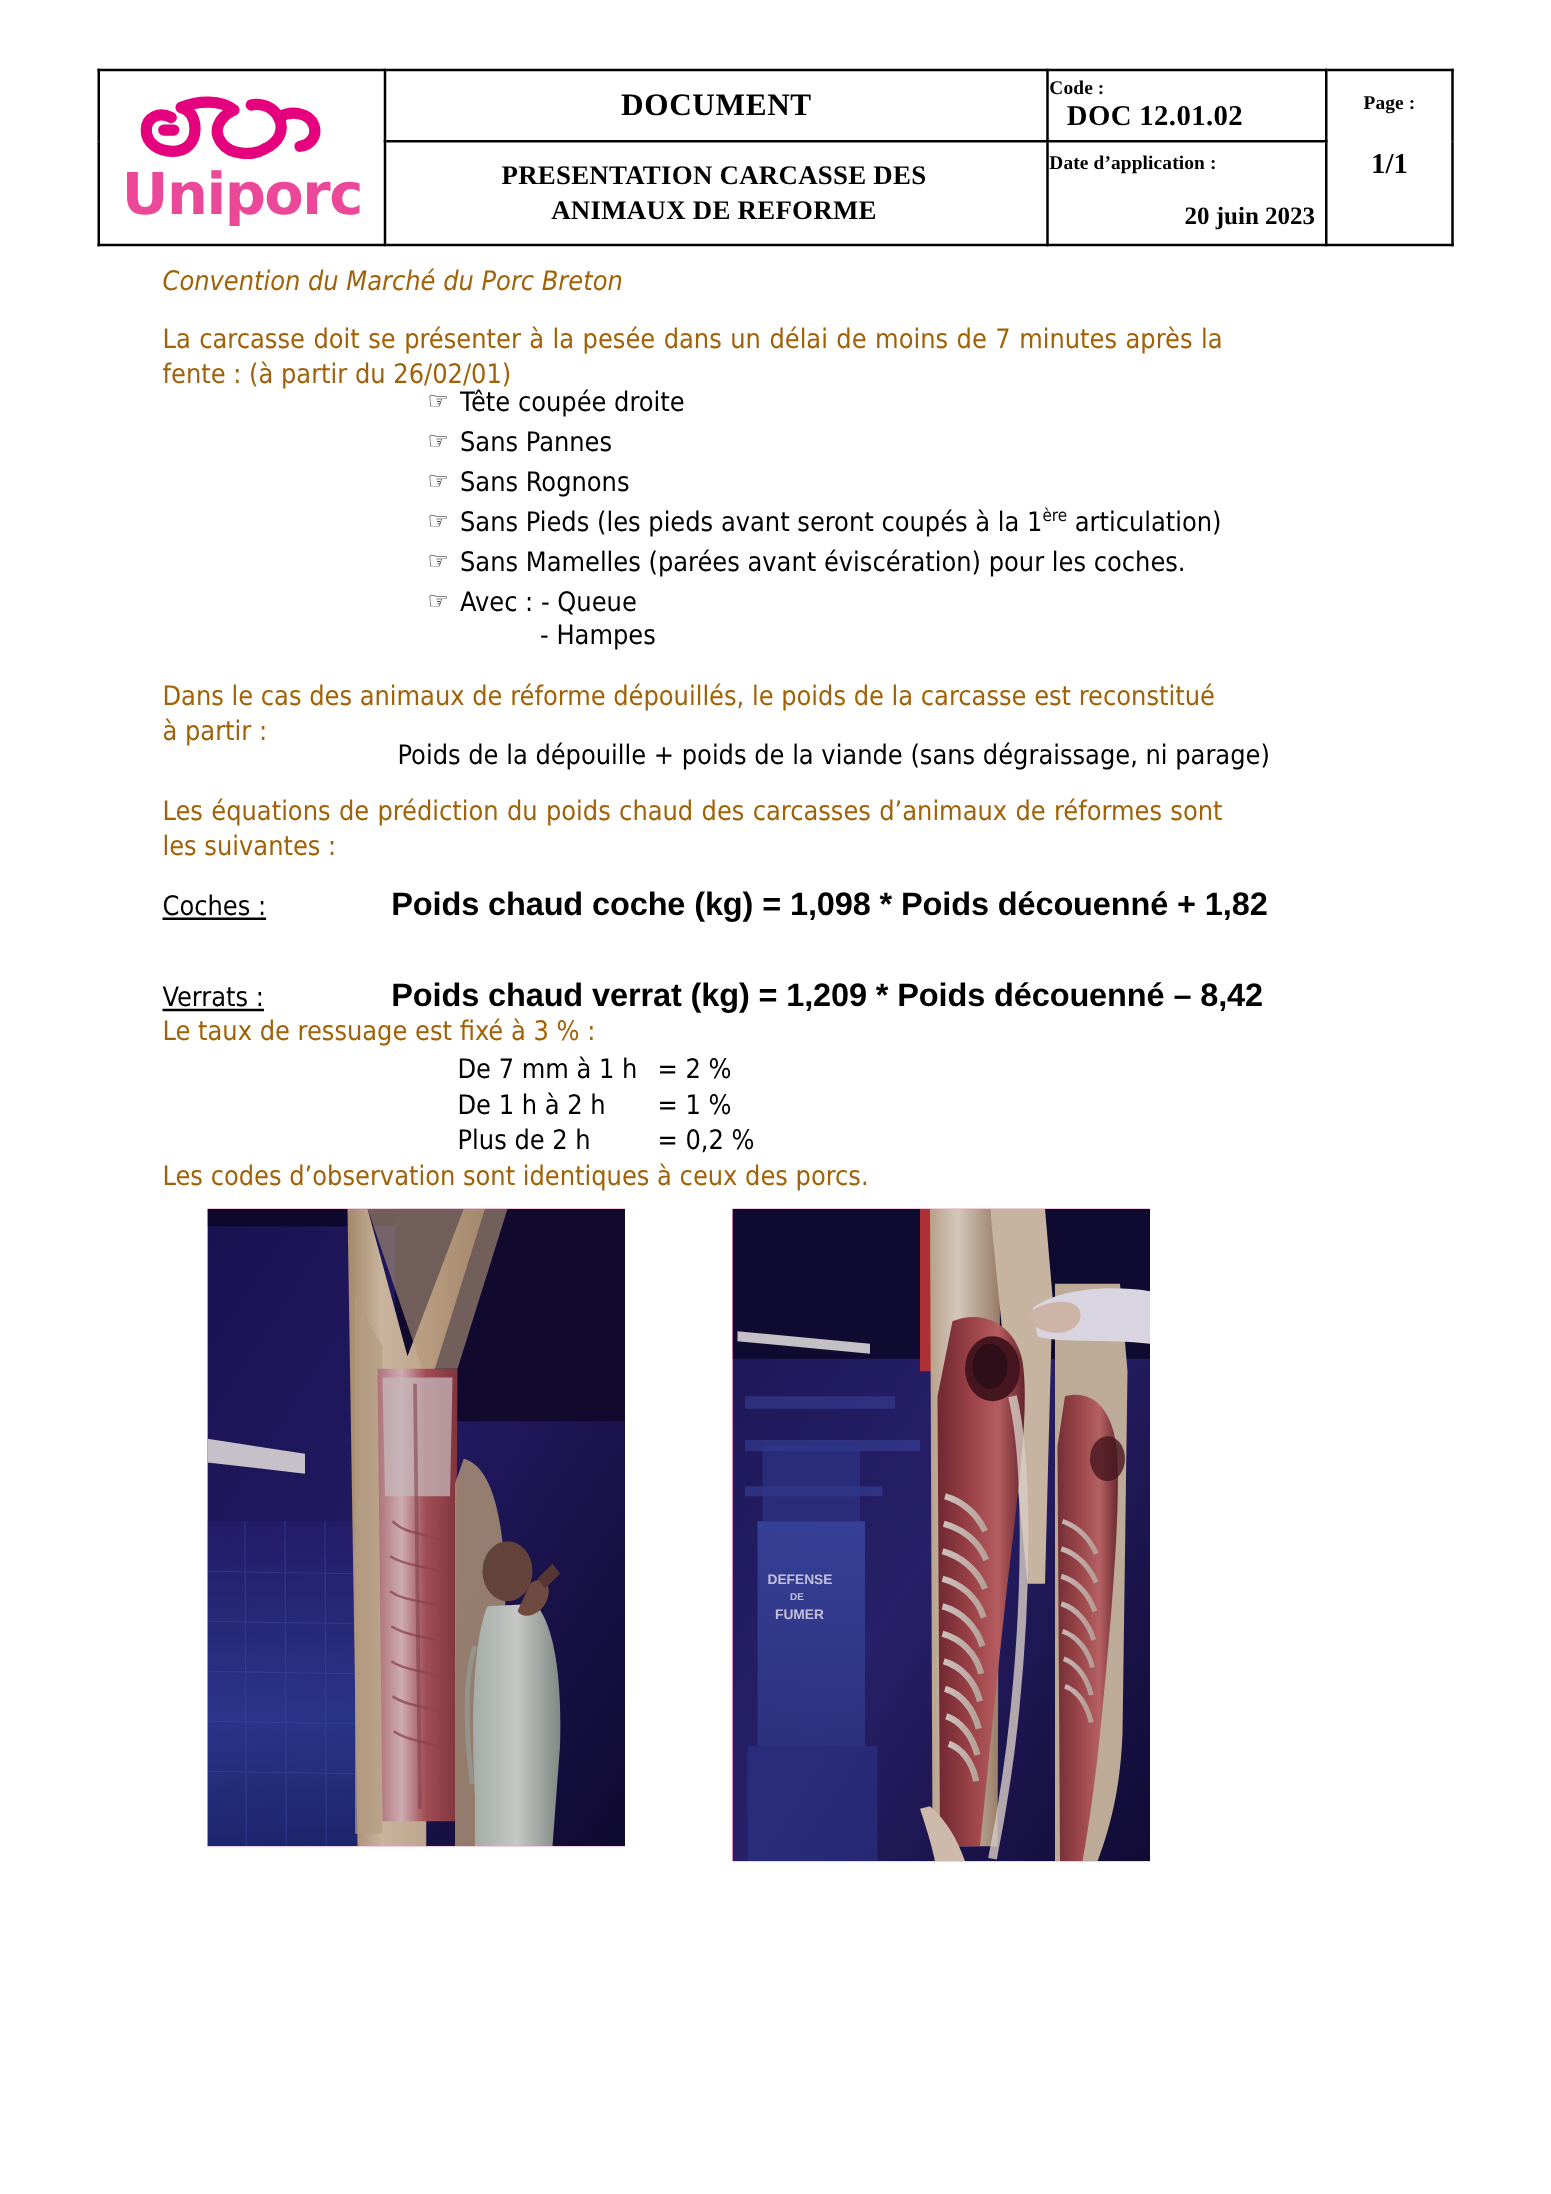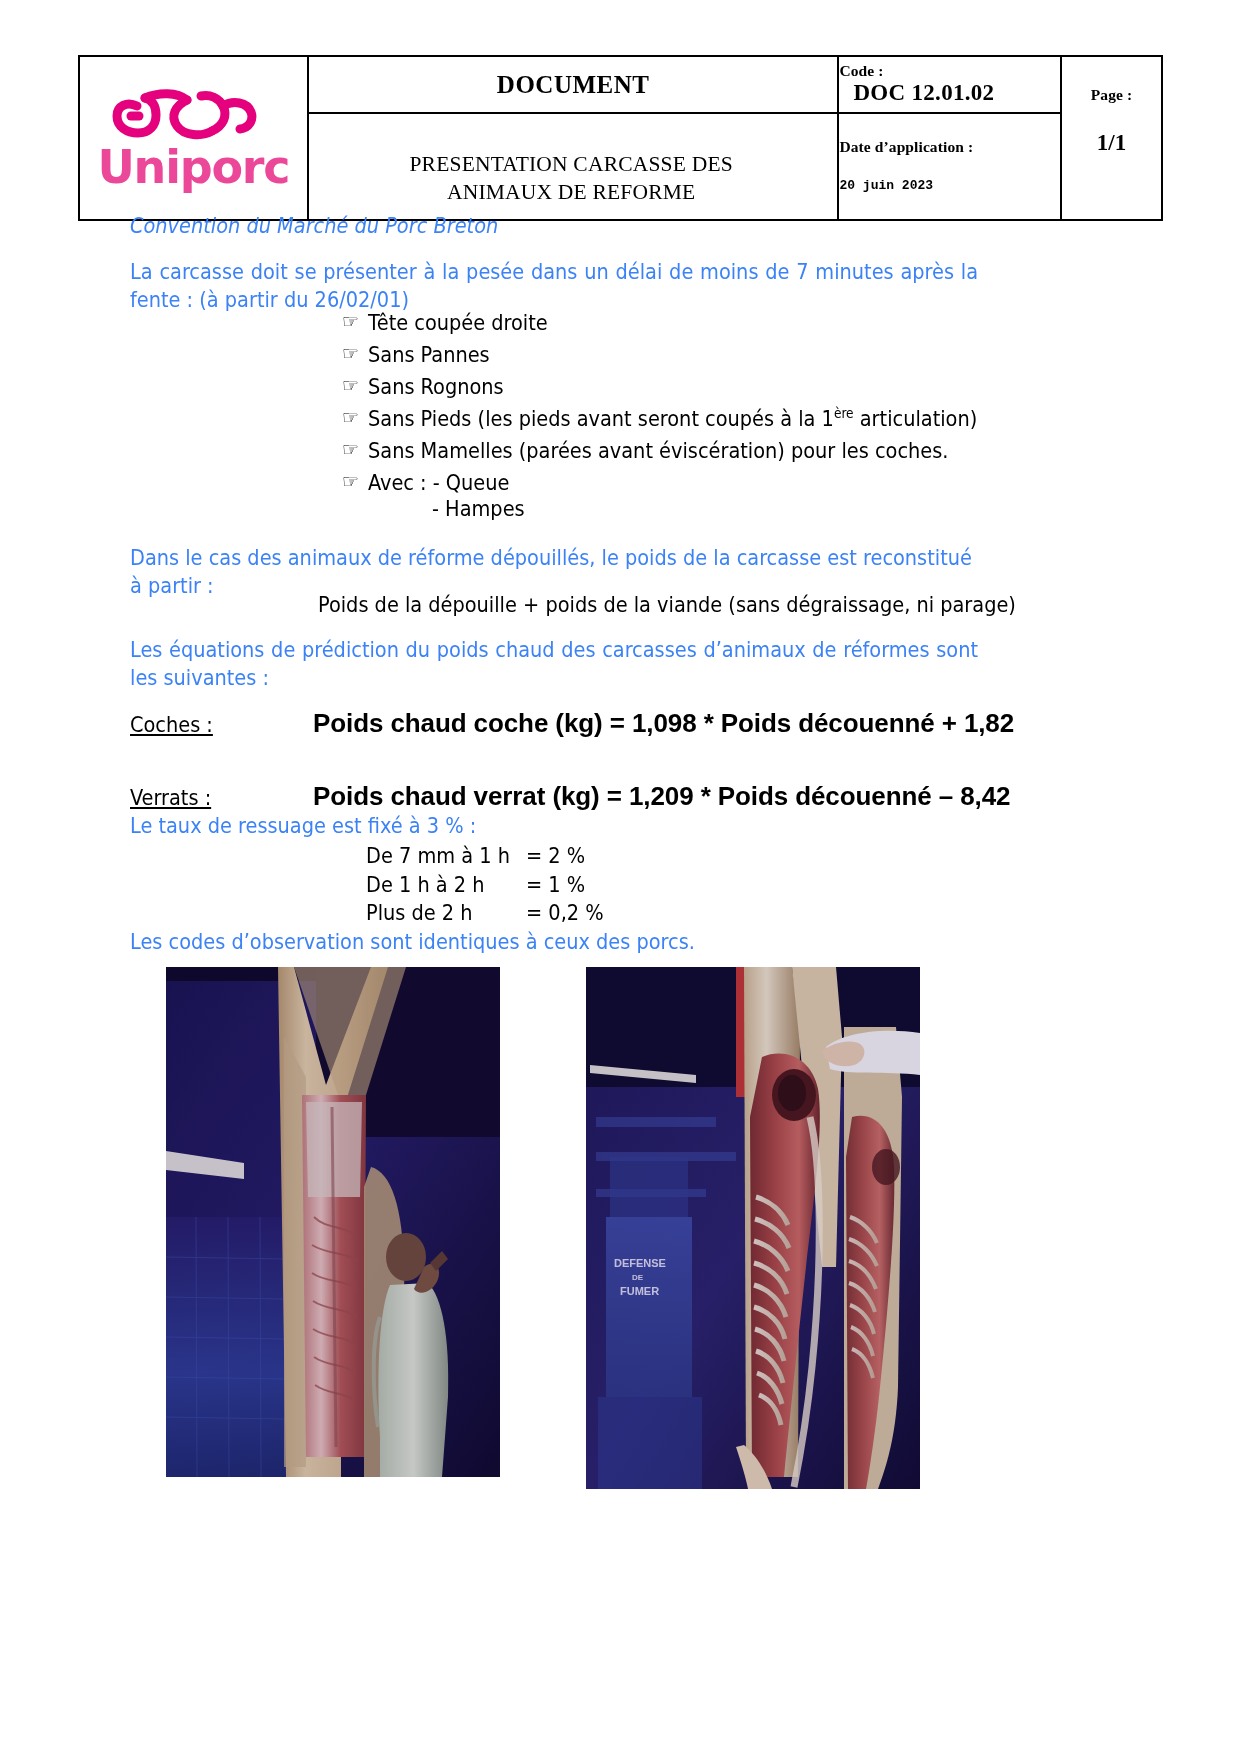--- a/index.html
+++ b/index.html
@@ -57,45 +57,44 @@
 
   .doc-word {
     font-family: "Liberation Serif", serif;
     font-weight: bold;
     font-size: 25px;
     letter-spacing: 0.5px;
     padding: 13px 0 12px 0;
   }
   .doc-subject {
     font-family: "Liberation Serif", serif;
-    font-weight: normal;
+    font-weight: bold;
     font-size: 21.5px;
     line-height: 1.32;
     padding: 12px 10px 12px 6px;
     letter-spacing: 0.2px;
-    margin-top: 24px;
   }
   .lbl-small {
     font-family: "Liberation Serif", serif;
     font-weight: bold;
     font-size: 15.5px;
     letter-spacing: 0.1px;
   }
   .val-big {
     font-family: "Liberation Serif", serif;
     font-weight: bold;
     font-size: 23px;
     padding-left: 14px;
     letter-spacing: 0.3px;
   }
   .date-val {
-    font-family: Liberation Mono, monospace;
-    font-weight: bold;
-    font-size: 13px;
-    text-align: left;
+    font-family: Liberation Serif, serif;
+    font-weight: bold;
+    font-size: 20px;
+    text-align: right;
     padding-right: 8px;
   }
   .page-num {
     font-family: "Liberation Serif", serif;
     font-weight: bold;
     font-size: 23px;
   }
   .code-cell-inner { padding: 5px 0 6px 0; }
   .date-cell-inner { padding: 6px 0 8px 0; }
 
@@ -121,21 +120,21 @@
     position: absolute;
     left: 0;
     top: 200px;
     width: 1241px;
   }
   .txt {
     font-family: "DejaVu Sans Condensed", "Liberation Sans Narrow", "Liberation Sans", sans-serif;
     font-stretch: condensed;
     font-size: 21.5px;
     line-height: 1.32;
-    color: #3b82f6;
+    color: #a16207;
   }
   .p-block {
     position: absolute;
     left: 130px;
     width: 850px;
   }
   .italic { font-style: italic; }
   .justify { text-align: justify; }
 
   .bullets {

